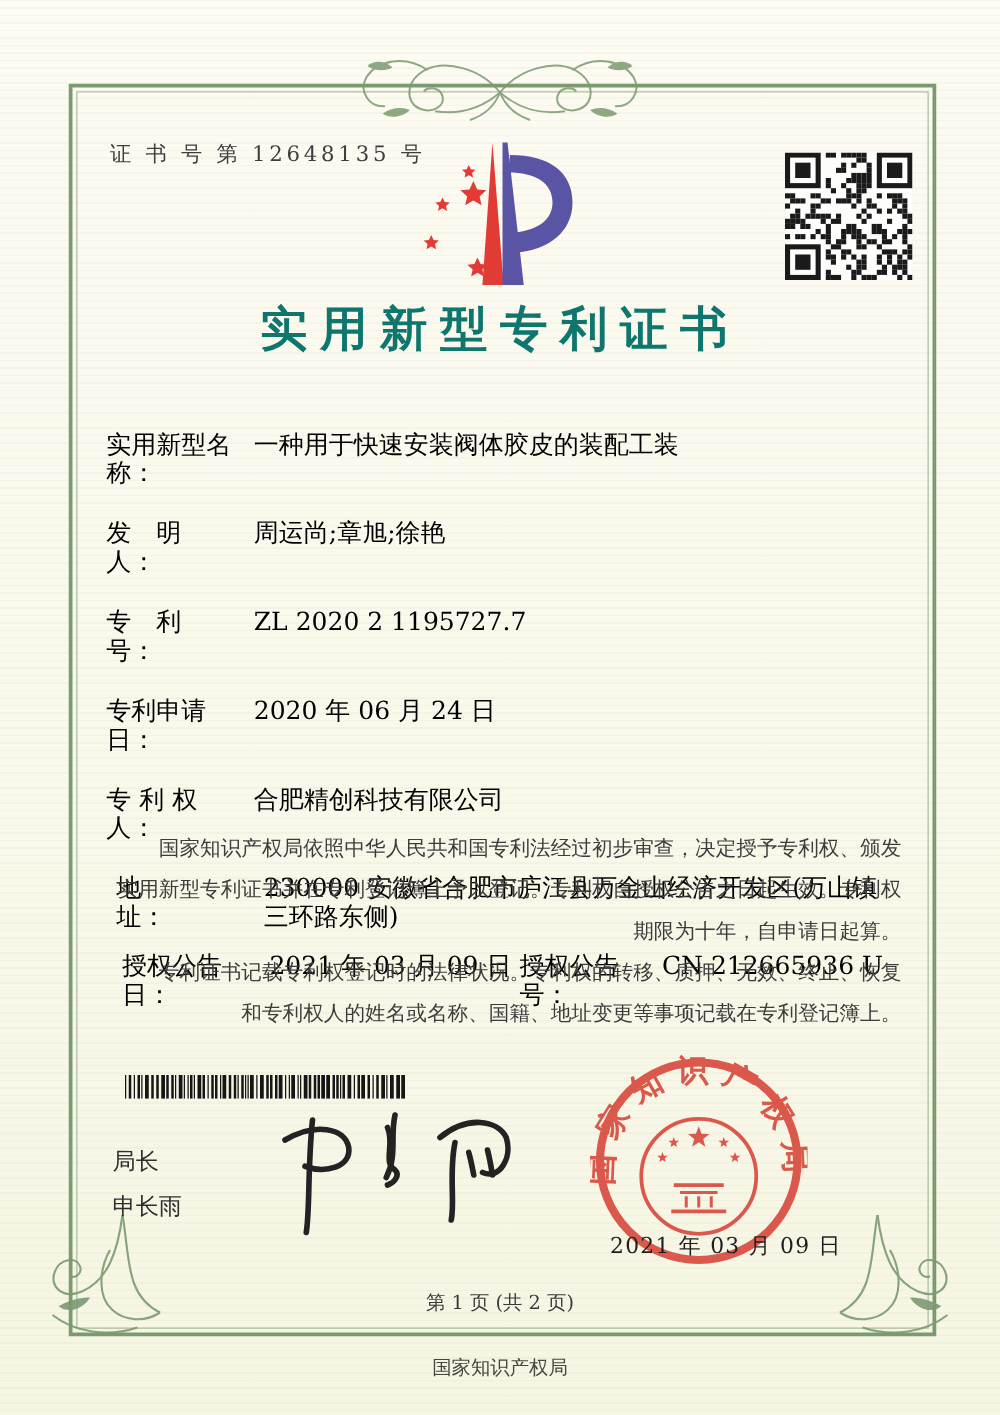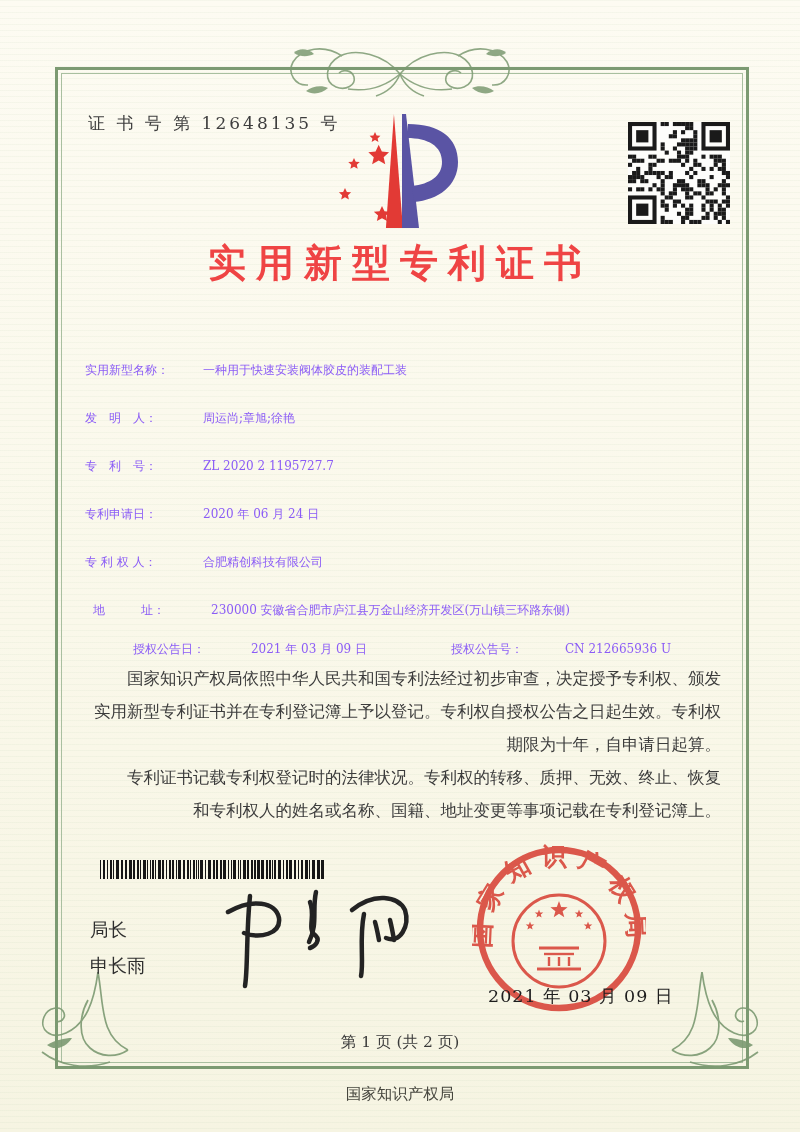--- a/index.html
+++ b/index.html
@@ -11,22 +11,22 @@
     width:800px;height:1132px;position:relative;overflow:hidden;
     font-family:"DejaVu Serif","Liberation Serif",serif;color:var(--ink);
     background:
       repeating-linear-gradient(180deg, rgba(167,196,160,0.09) 0px, rgba(167,196,160,0.09) 1px, transparent 1px, transparent 6px),
       linear-gradient(180deg,#fdfbf2 0%,#faf8ea 55%,#f6f4e2 100%);
   }
   .frame{position:absolute;left:55px;top:67px;width:688px;height:996px;border:3px solid var(--green);}
   .frame-inner{position:absolute;inset:3px;border:1px solid var(--green-light);}
   .abs{position:absolute;}
   .cert-no{left:88px;top:112px;font-size:17px;letter-spacing:3px;color:#3d3d3d;}
-  .title{left:0;right:0;top:238px;text-align:center;font-size:38px;letter-spacing:10px;font-weight:600;color:#ef4444;}
-  .fields{left:85px;top:344px;width:634px;font-size:12px;color:#8b5cf6;margin-top:15px;}
+  .title{left:0;right:0;top:238px;text-align:center;font-size:38px;letter-spacing:10px;font-weight:600;color:#0f766e;}
+  .fields{left:85px;top:344px;width:634px;font-size:20px;color:#000000;}
   .field-row{display:flex;margin-bottom:25px;line-height:23px;}
   .field-label{flex:none;width:118px;}
   .field-value{flex:1;}
   .grant-row{display:flex;line-height:23px;margin-top:1px;justify-content:center;}
   .grant-left{display:flex;width:318px;flex:none;}
   .grant-right{display:flex;}
   .paras{left:85px;top:662px;width:636px;font-size:16.5px;line-height:33px;color:#3c3c3c;text-align:right;}
   .paras p{margin:0;text-indent:2em;}
   .issuer{left:90px;top:912px;font-size:18.5px;line-height:36px;color:#2e2e2e;}
   .seal-date{left:488px;top:984px;font-size:17.5px;letter-spacing:1px;color:#1d1d1d;z-index:5;}

